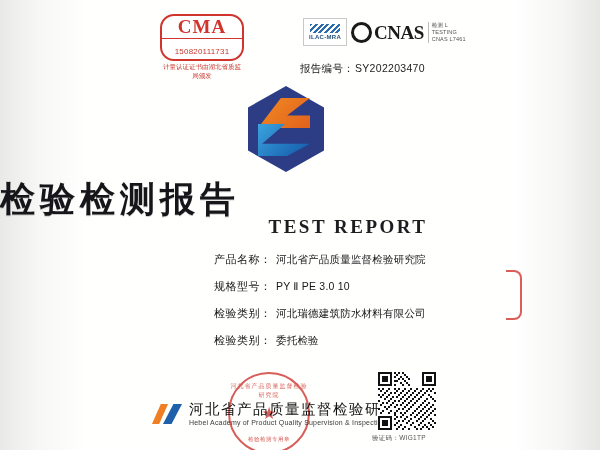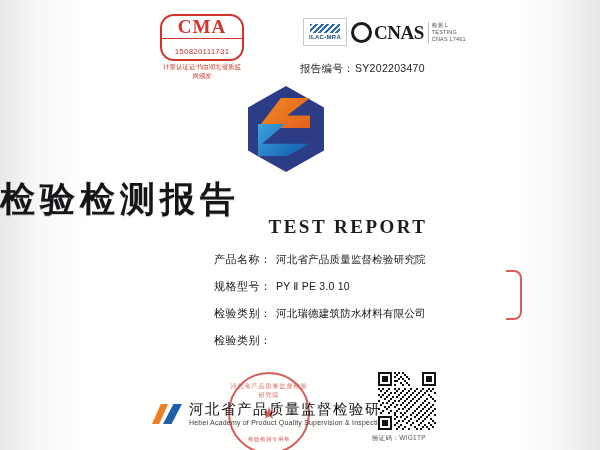--- a/index.html
+++ b/index.html
@@ -422,20 +422,21 @@
     <div class="field-row">
       <div class="field-label">规格型号：</div>
       <div class="field-value">PY Ⅱ PE 3.0 10</div>
     </div>
     <div class="field-row">
       <div class="field-label">检验类别：</div>
       <div class="field-value">河北瑞德建筑防水材料有限公司</div>
     </div>
     <div class="field-row">
       <div class="field-label">检验类别：</div>
+      <div class="field-value">委托检验</div>
     </div>
   </div>
 
   <div class="stamp">
     <div class="stamp-top">河北省产品质量监督检验研究院</div>
     <div class="stamp-star">★</div>
     <div class="stamp-bottom">检验检测专用章</div>
   </div>
 
   <div class="inst">

